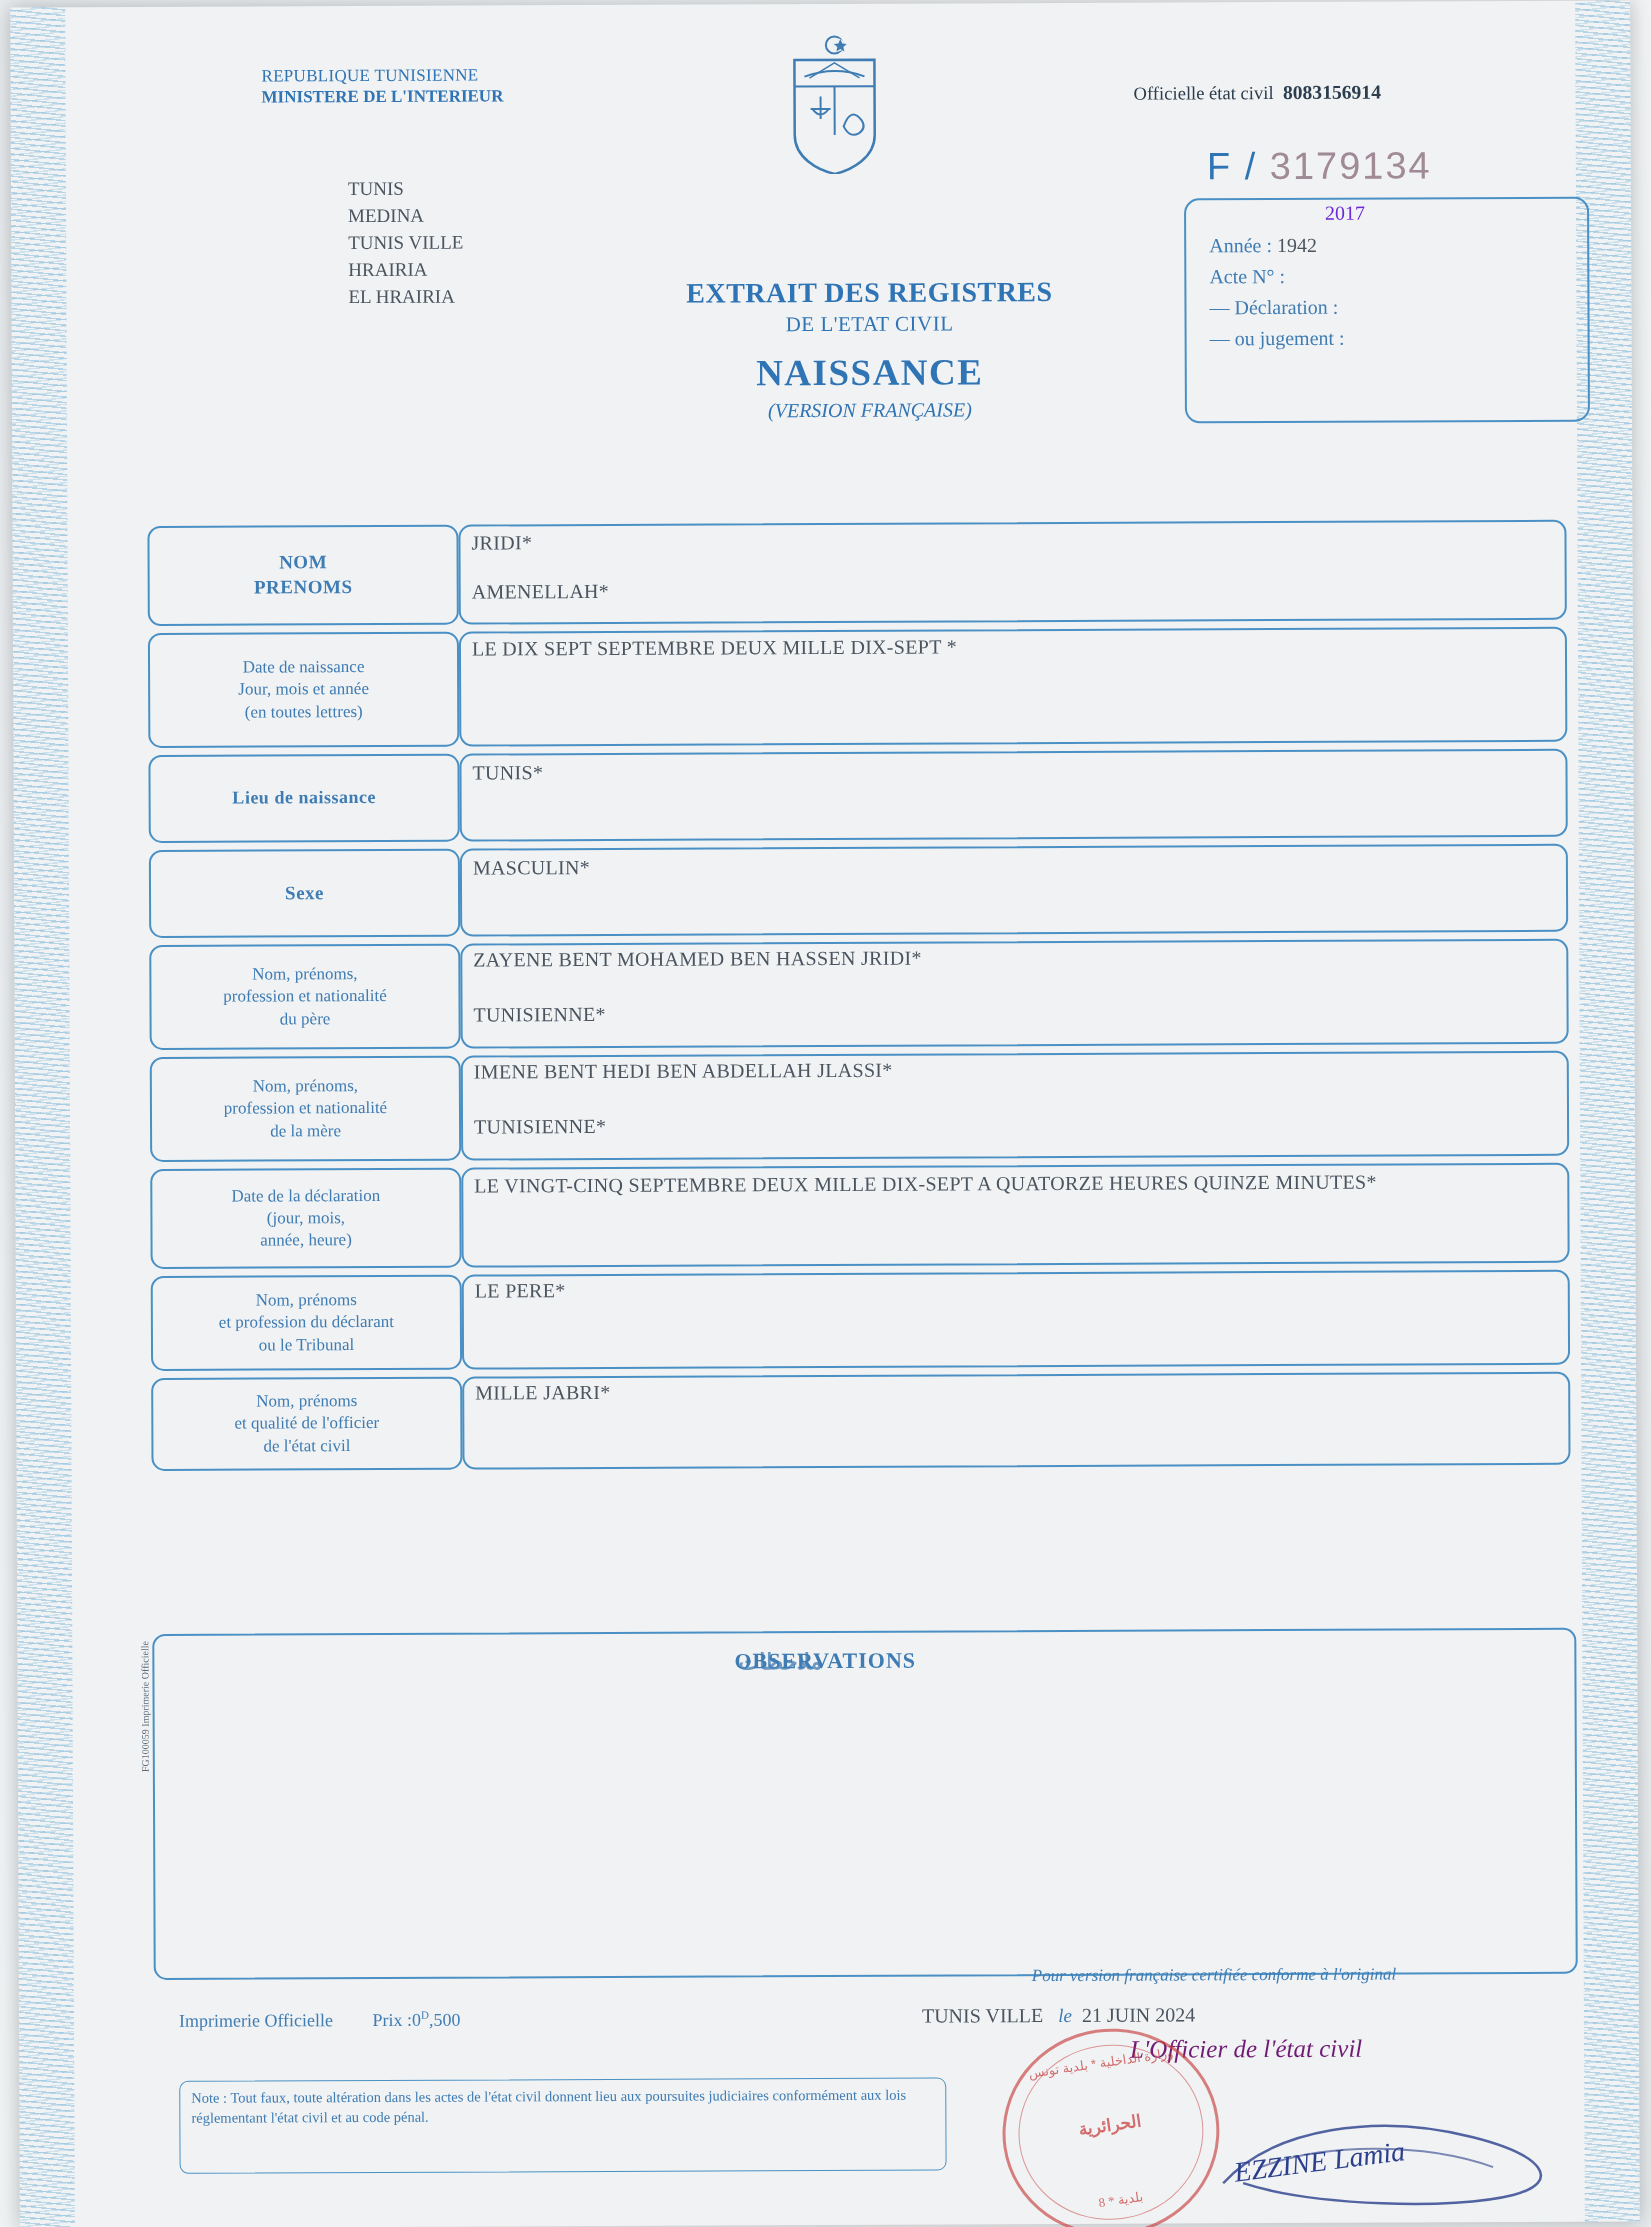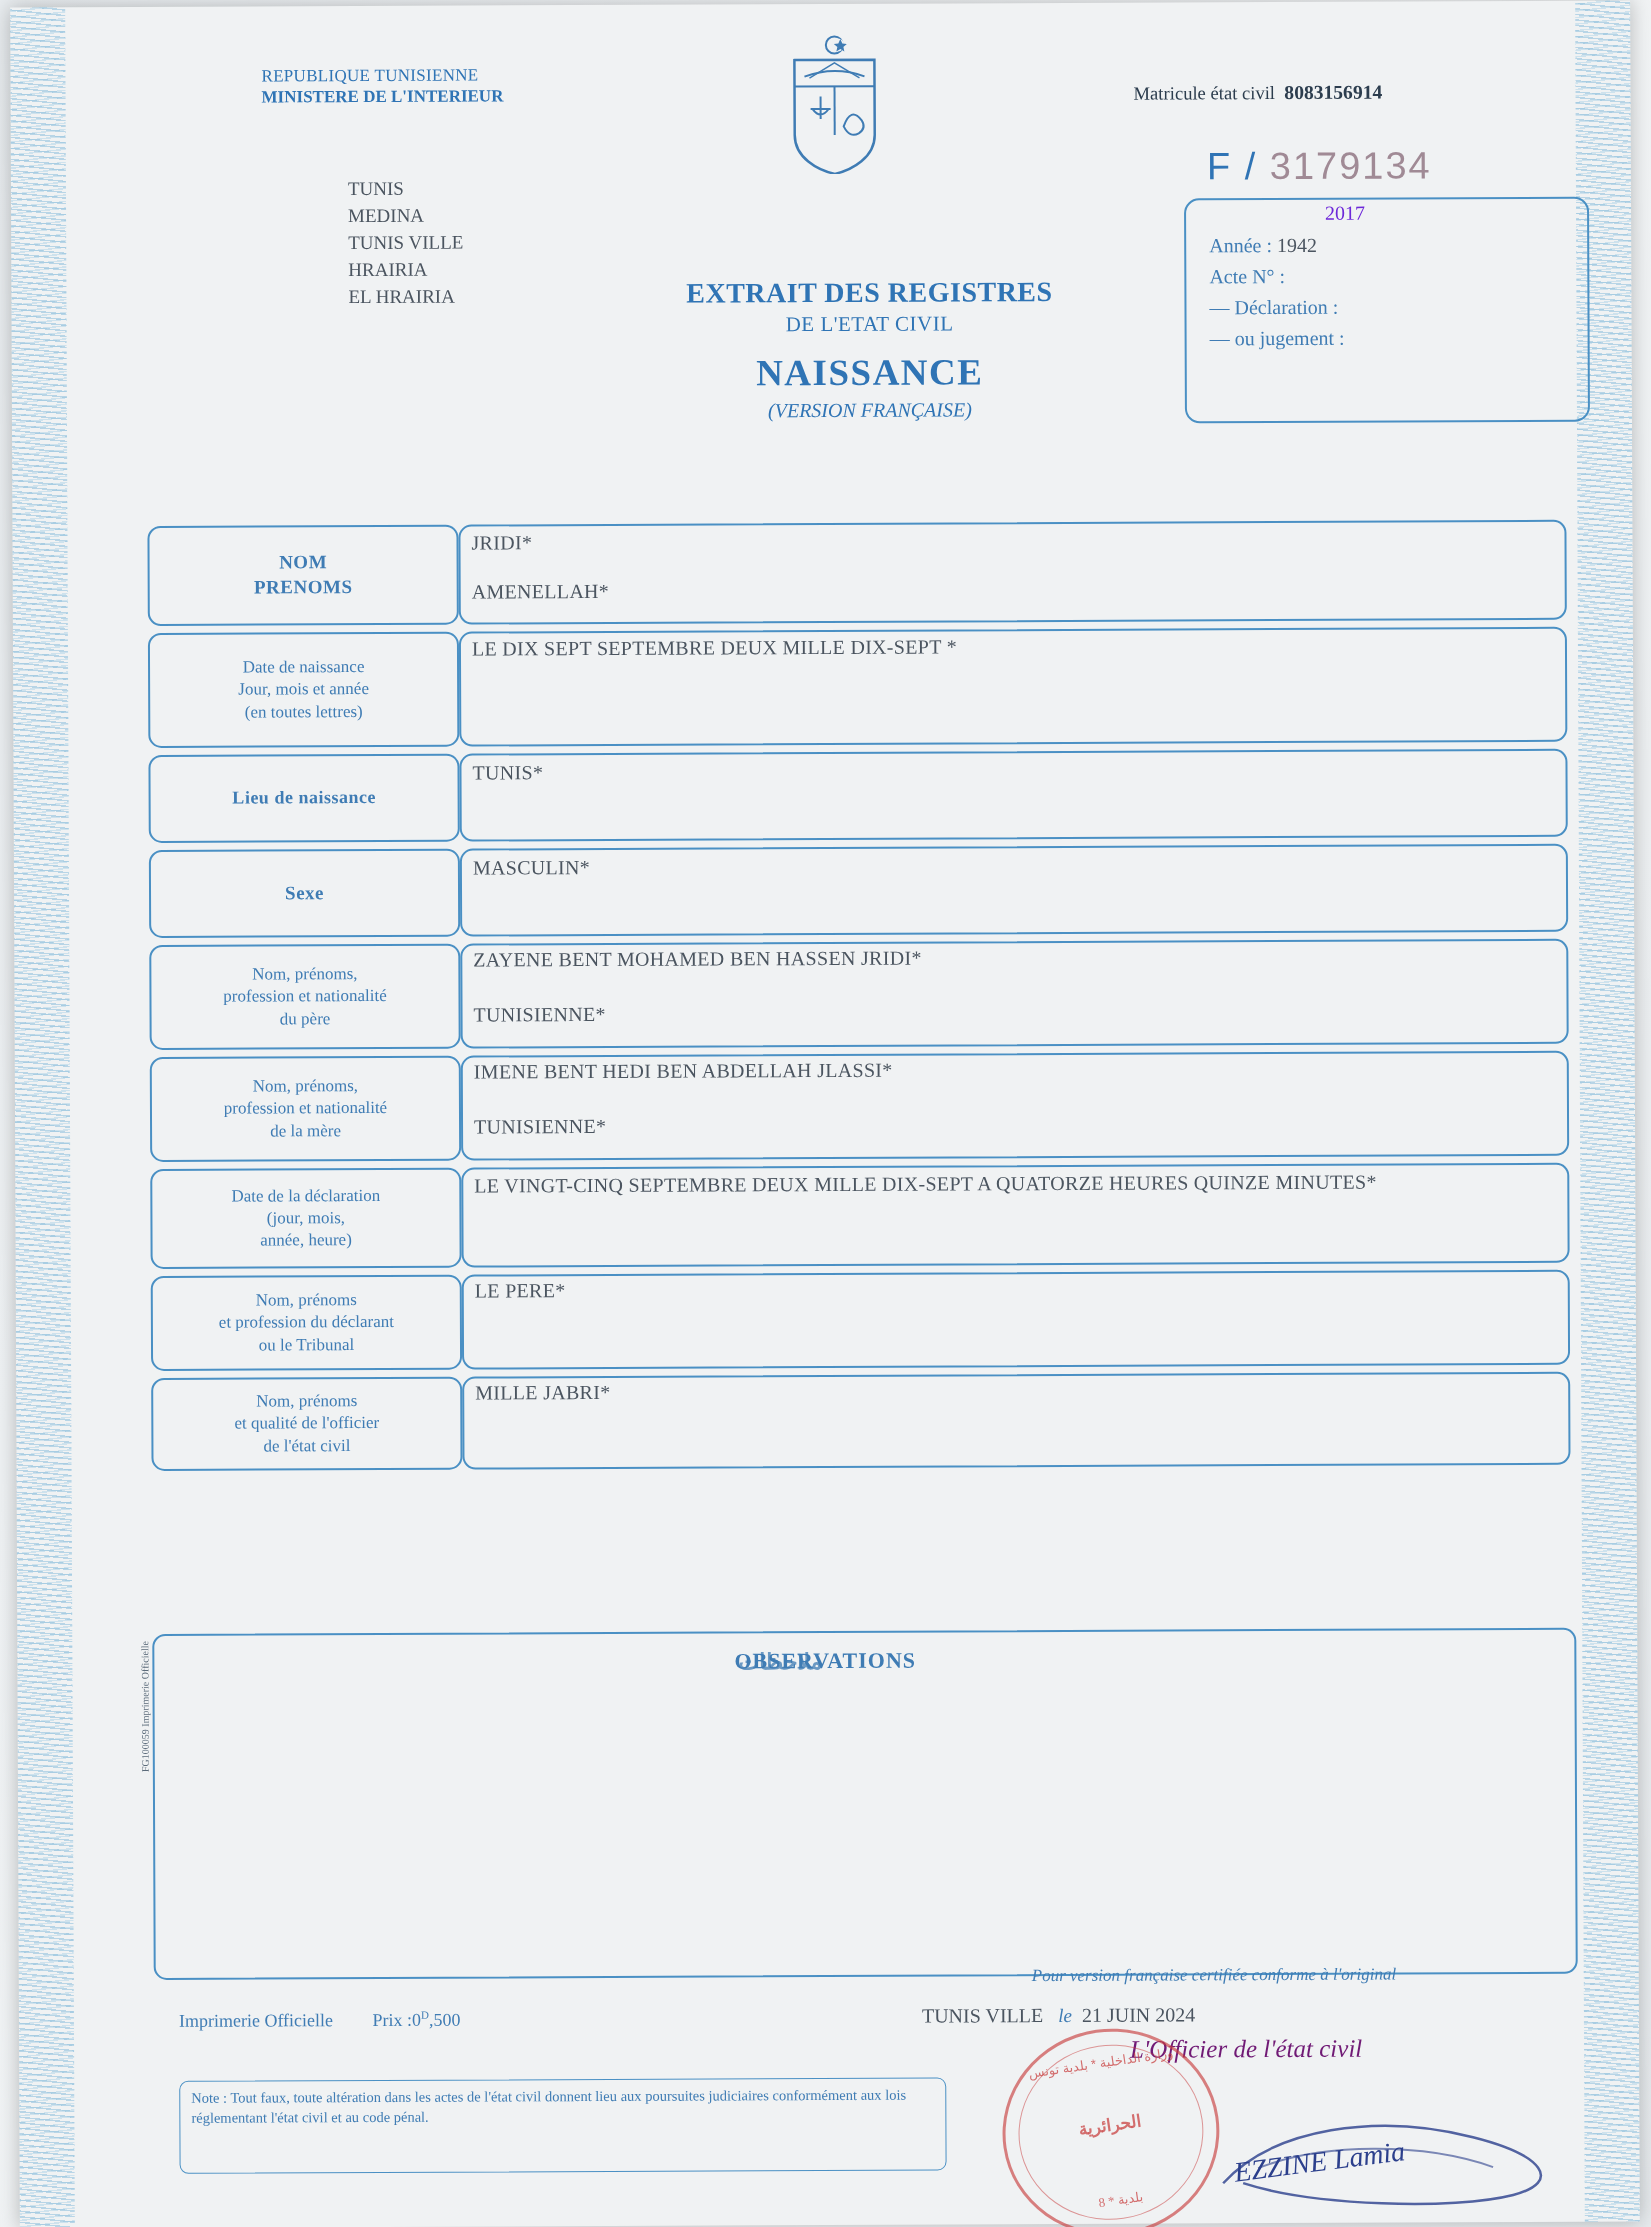--- a/index.html
+++ b/index.html
@@ -412,21 +412,21 @@
         <line x1="30" y1="105" x2="190" y2="105" stroke="#3f7cb4" stroke-width="4"></line>
         <line x1="110" y1="105" x2="110" y2="202" stroke="#3f7cb4" stroke-width="4"></line>
         <path d="M50 85 q60 -22 120 0" fill="none" stroke="#3f7cb4" stroke-width="4"></path>
         <path d="M60 88 l50 -30 50 30" fill="none" stroke="#3f7cb4" stroke-width="3"></path>
         <path d="M62 150 h40 M82 125 v45 M66 150 q16 22 32 0" fill="none" stroke="#3f7cb4" stroke-width="4"></path>
         <path d="M128 185 q14 -40 36 -12 q10 16 -6 26 q-18 10 -30 -14z" fill="none" stroke="#3f7cb4" stroke-width="4"></path>
       </svg>
     </div>
 
     <div class="matricule">
-      <span>Matricule état civil</span>
+      <span>Officielle état civil</span>
       &nbsp;<b>8083156914</b>
     </div>
 
     <div class="serial">
       <span class="f">F /</span>
       <span class="num">3179134</span>
     </div>
 
     <div class="acte-box"></div>
     <div class="acte-year">2017</div>

